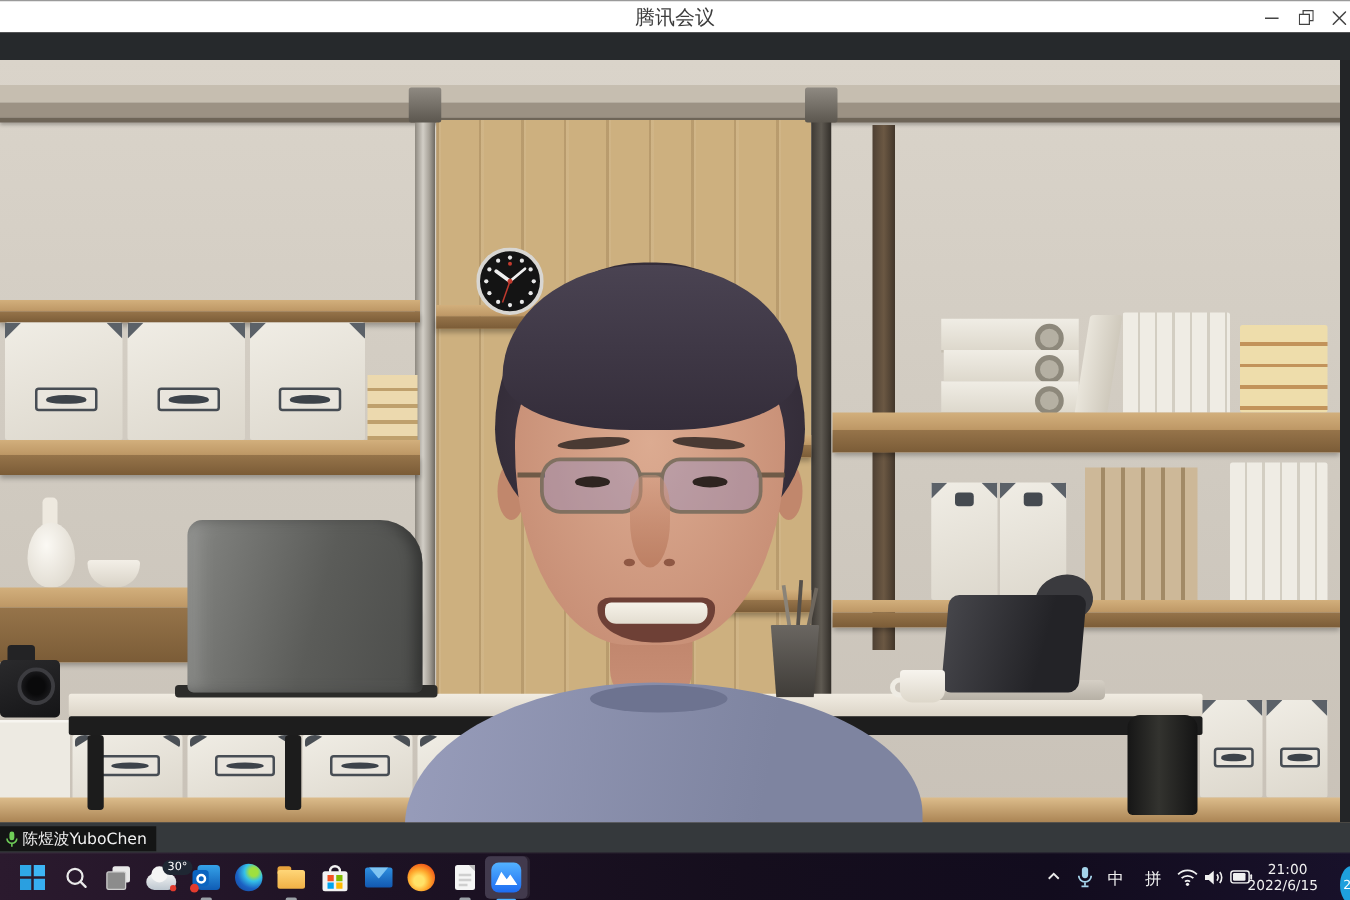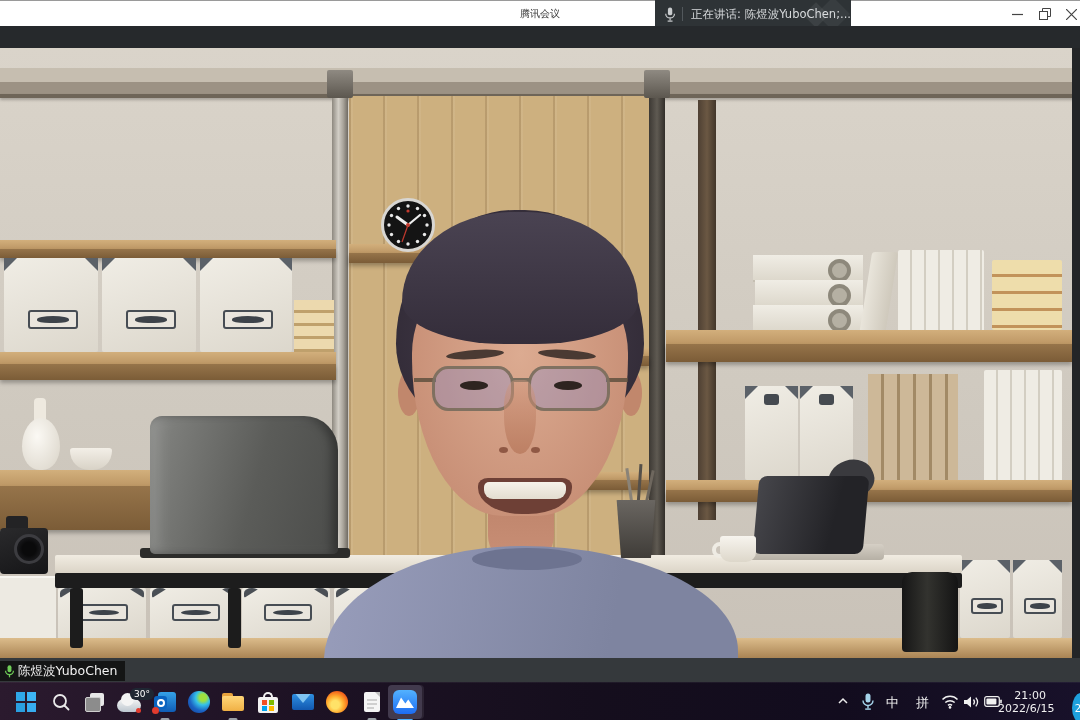--- a/index.html
+++ b/index.html
@@ -2,21 +2,21 @@
 <html><head>
 <meta charset="utf-8">
 <style>
   html,body{margin:0;padding:0;background:#000;}
   .screen{position:relative;width:1080px;height:720px;overflow:hidden;background:#000;
           font-family:"DejaVu Sans","Liberation Sans",sans-serif;}
   .abs{position:absolute;}
 
   
   .titlebar{left:0;top:0;width:1080px;height:26px;background:#fff;border-top:1px solid #9a9a9a;box-sizing:border-box;}
-  .titletext{left:0;top:0;width:1080px;height:26px;line-height:26px;text-align:center;font-size:10px;color:#3c3c3c;}
+  .titletext{left:0;top:0;width:1080px;height:26px;line-height:26px;text-align:center;font-size:16px;color:#3c3c3c;}
   .winbtn{top:0;width:30px;height:26px;display:flex;align-items:center;justify-content:center;color:#444;cursor:default;}
 
   
   .banner{left:655px;top:0;width:196px;height:28px;background:#2e3336;display:flex;align-items:center;overflow:hidden;}
   .banner-div{width:1px;height:14px;background:#52585c;margin:0 8px 0 6px;}
   .banner-text{font-size:11.5px;color:#d6d9db;white-space:nowrap;}
   .wm{position:absolute;background:rgba(255,255,255,0.07);transform:rotate(45deg);}
 
   
   .topstrip{left:0;top:26px;width:1080px;height:22px;background:#26292c;}
@@ -100,32 +100,20 @@
           <path d="M3.5 3.5 V0.5 H11.5 V8.5 H8.5" fill="none" stroke="#444"></path>
         </svg>
     </div>
     <div class="abs winbtn" style="left:1056px;">
       <svg width="11" height="11" viewBox="0 0 11 11">
           <path d="M0 0 L11 11 M11 0 L0 11" stroke="#444" stroke-width="1.2"></path>
         </svg>
     </div>
   </div>
 
-  <div class="abs banner">
-    <svg width="13" height="17" viewBox="0 0 14 18" style="margin-left:9px;">
-      <rect x="4.5" y="1" width="5" height="9" rx="2.5" fill="#c9ccce"></rect>
-      <path d="M2 8 a5 5 0 0 0 10 0" fill="none" stroke="#c9ccce" stroke-width="1.4"></path>
-      <line x1="7" y1="13.4" x2="7" y2="16" stroke="#c9ccce" stroke-width="1.4"></line>
-      <line x1="4.2" y1="16.6" x2="9.8" y2="16.6" stroke="#c9ccce" stroke-width="1.4"></line>
-    </svg>
-    <div class="banner-div"></div>
-    <div class="banner-text">正在讲话: 陈煜波YuboChen;...</div>
-    <div class="wm" style="left:152px;top:6px;width:18px;height:18px;"></div>
-    <div class="wm" style="left:166px;top:2px;width:24px;height:24px;background:rgba(255,255,255,0.05);"></div>
-  </div>
 
   <div class="abs topstrip"></div>
 
   <div class="abs video">
 
     <div class="abs trim-a"></div>
     <div class="abs trim-b"></div>
     <div class="abs trim-c"></div>
 
     <div class="abs slats" style="left:349px;top:48px;width:300px;height:466px;"></div>

